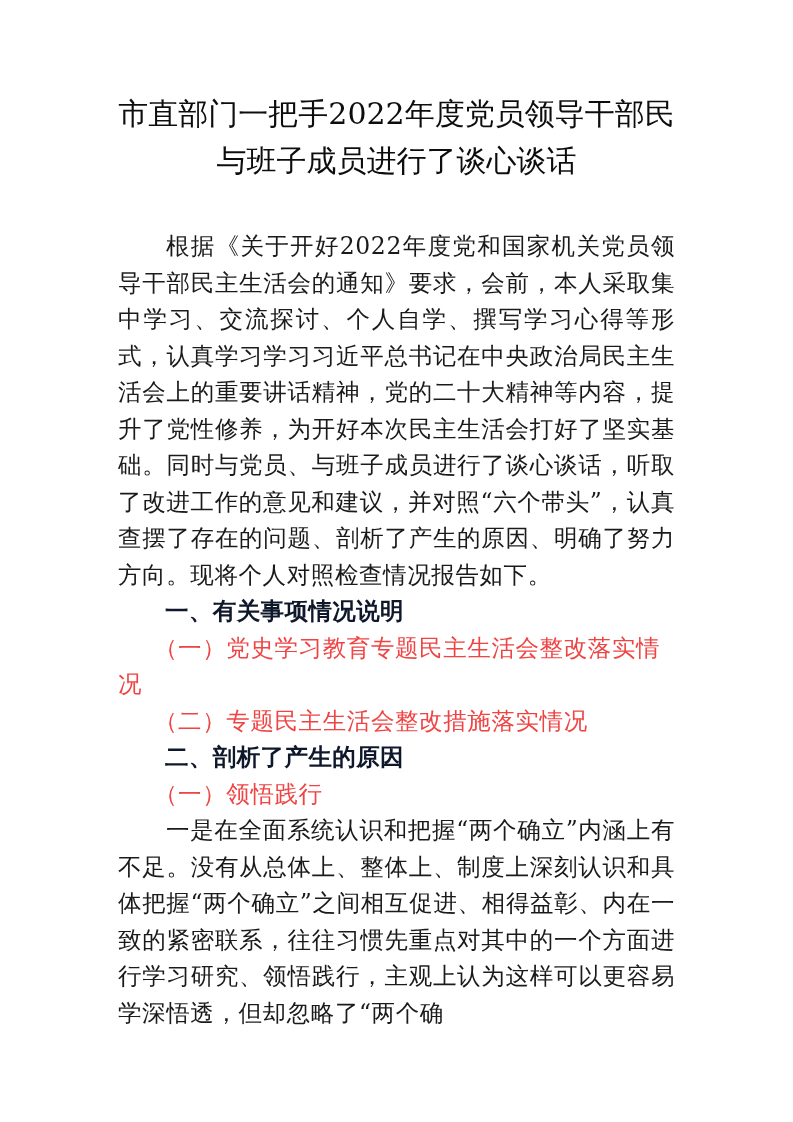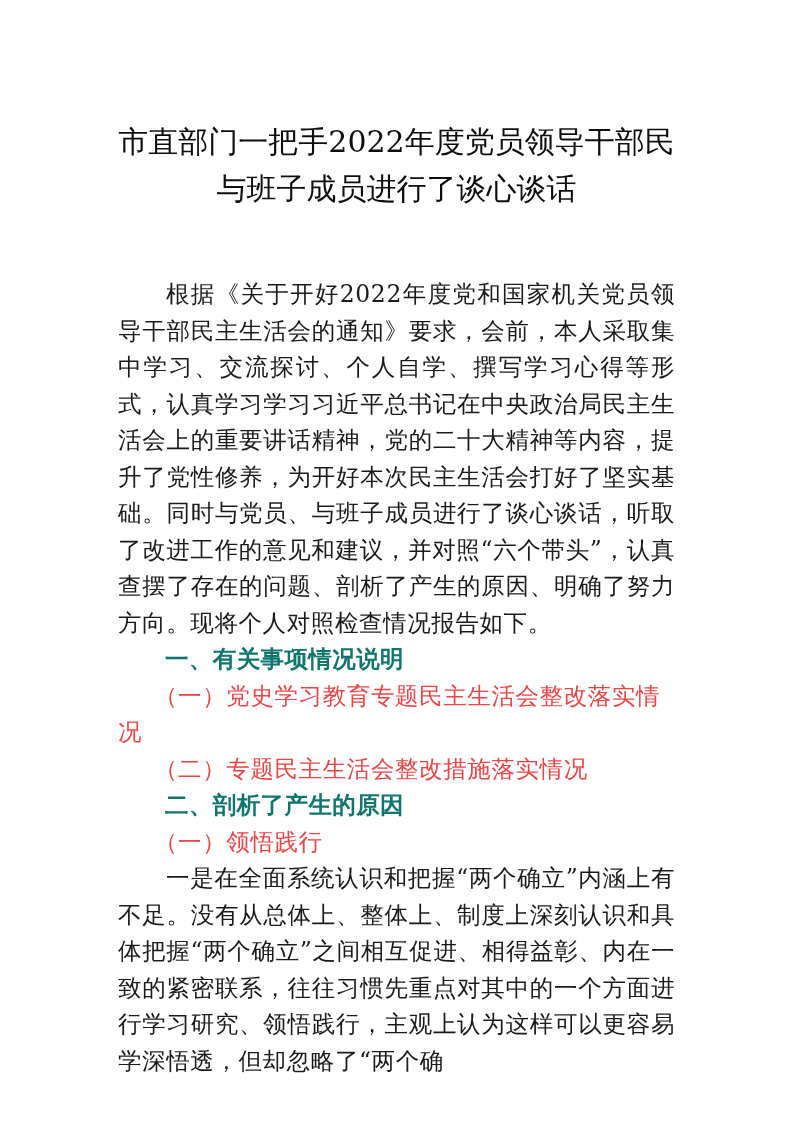--- a/index.html
+++ b/index.html
@@ -21,21 +21,21 @@
   .content {
     position: absolute;
     left: 118px;
     top: 0;
     width: 557px;
   }
 
   
   .doc-title {
     margin: 0;
-    padding-top: 118px;
+    padding-top: 90px;
     font-family: "DejaVu Serif", "Liberation Serif", serif;
     font-size: 30px;
     line-height: 47px;
     font-weight: normal;
     color: #0d0d0d;
     text-align: center;
     letter-spacing: 0px;
   }
 
   
@@ -44,31 +44,31 @@
     font-size: 23.5px;
     line-height: 36.5px;
     color: #1a1a1a;
     text-align: justify;
     text-justify: inter-ideograph;
     margin: 0;
     letter-spacing: 0.6px;
   }
 
   .para-lead {
-    margin-top: 64px;
+    margin-top: 44px;
     text-indent: 48px;
   }
 
   
   .section-heading {
     font-family: "DejaVu Sans", "Liberation Sans", sans-serif;
     font-size: 23.5px;
     line-height: 36.5px;
     font-weight: bold;
-    color: #0f766e;
+    color: #0f172a;
     margin: 0;
     text-indent: 47px;
     letter-spacing: 0.4px;
   }
 
   
   .sub-item {
     font-family: "DejaVu Serif", "Liberation Serif", serif;
     font-size: 23.5px;
     line-height: 36.5px;

